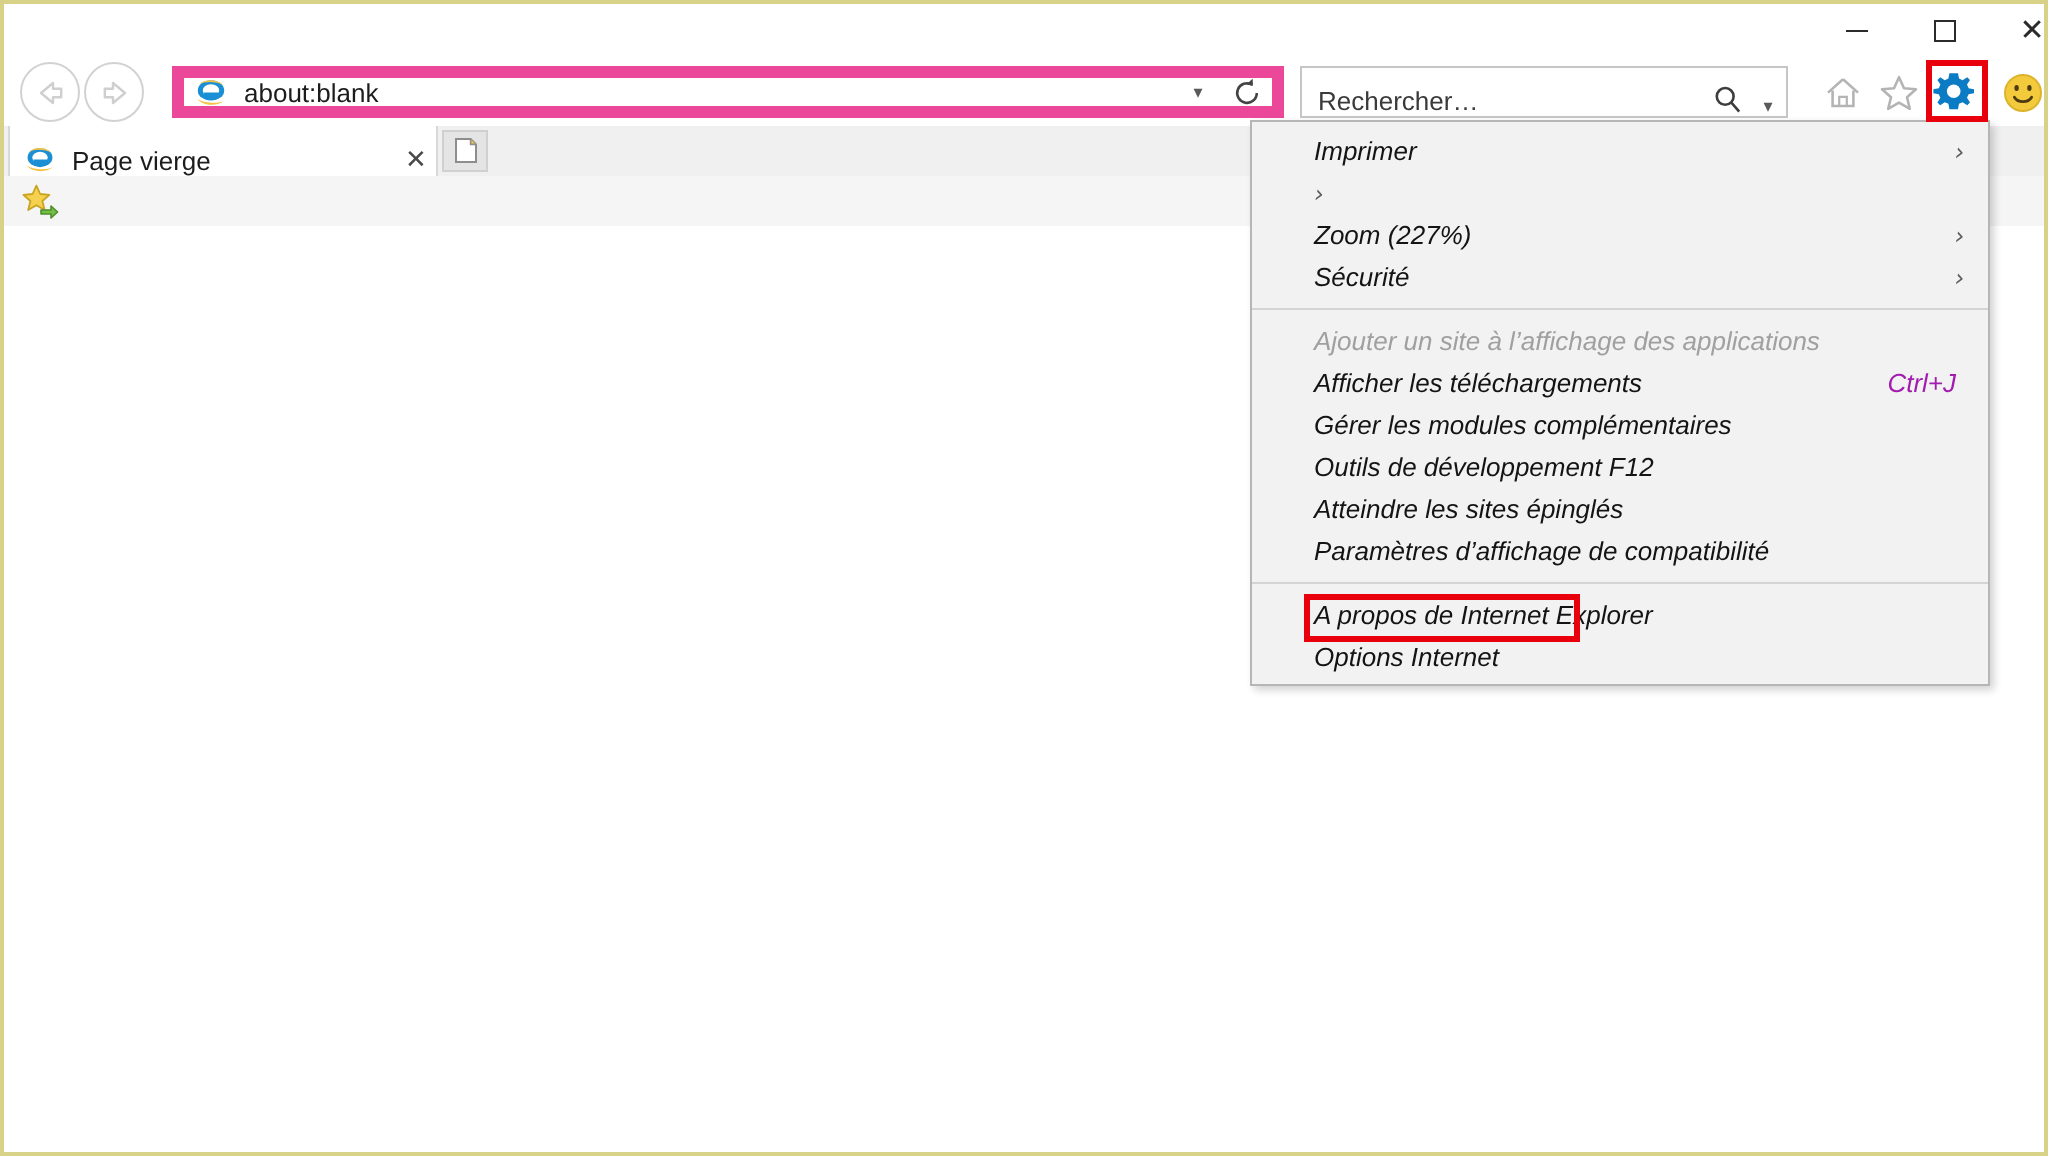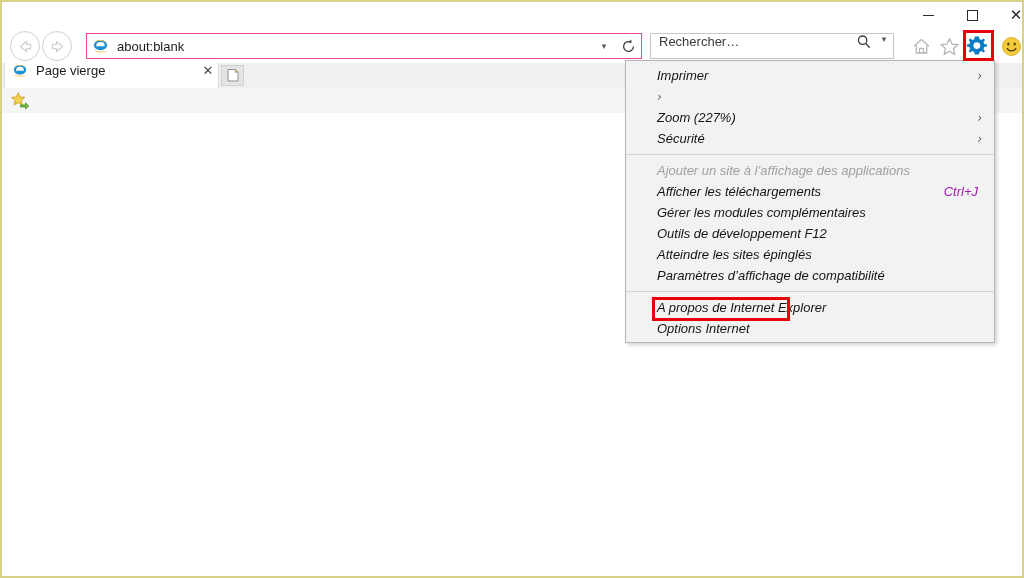--- a/index.html
+++ b/index.html
@@ -82,21 +82,21 @@
     align-items: center;
     justify-content: center;
   }
   #nav-back    { left: 8px; }
   #nav-forward { left: 40px; }
 
   #addressbar {
     position: absolute;
     left: 84px; top: 5px;
     width: 556px; height: 26px;
-    border: 1px solid #ec4899;
+    border: 6px solid #ec4899;
     background: #ffffff;
     box-sizing: border-box;
     display: flex;
     align-items: center;
   }
   #ie-favicon {
     margin-left: 5px;
     width: 17px; height: 17px;
     flex: none;
   }
@@ -121,21 +121,21 @@
 
   
   #searchbox {
     position: absolute;
     left: 648px; top: 5px;
     width: 244px; height: 26px;
     border: 1px solid #c6c6c6;
     background: #ffffff;
     box-sizing: border-box;
     display: flex;
-    align-items: flex-start;
+    align-items: flex-end;
   }
   #search-placeholder {
     margin-left: 8px;
     font-size: 13px;
     color: #3a3a3a;
     flex: 1;
     white-space: nowrap;
   }
   #search-mag { width: 22px; display:flex; align-items:center; justify-content:center;}
   #search-caret {
@@ -176,21 +176,21 @@
   }
   #tab-active {
     position: absolute;
     left: 2px; top: 0;
     width: 215px; height: 25px;
     background: #ffffff;
     border-left: 1px solid #d9d9d9;
     border-right: 1px solid #d9d9d9;
     box-sizing: border-box;
     display: flex;
-    align-items: flex-start;
+    align-items: flex-end;
   }
   #tab-favicon { margin-left: 7px; width: 16px; height: 16px; flex:none; }
   #tab-title {
     margin-left: 8px;
     font-size: 13px;
     color: #1c1c1c;
     flex: 1;
     white-space: nowrap;
     overflow: hidden;
   }

